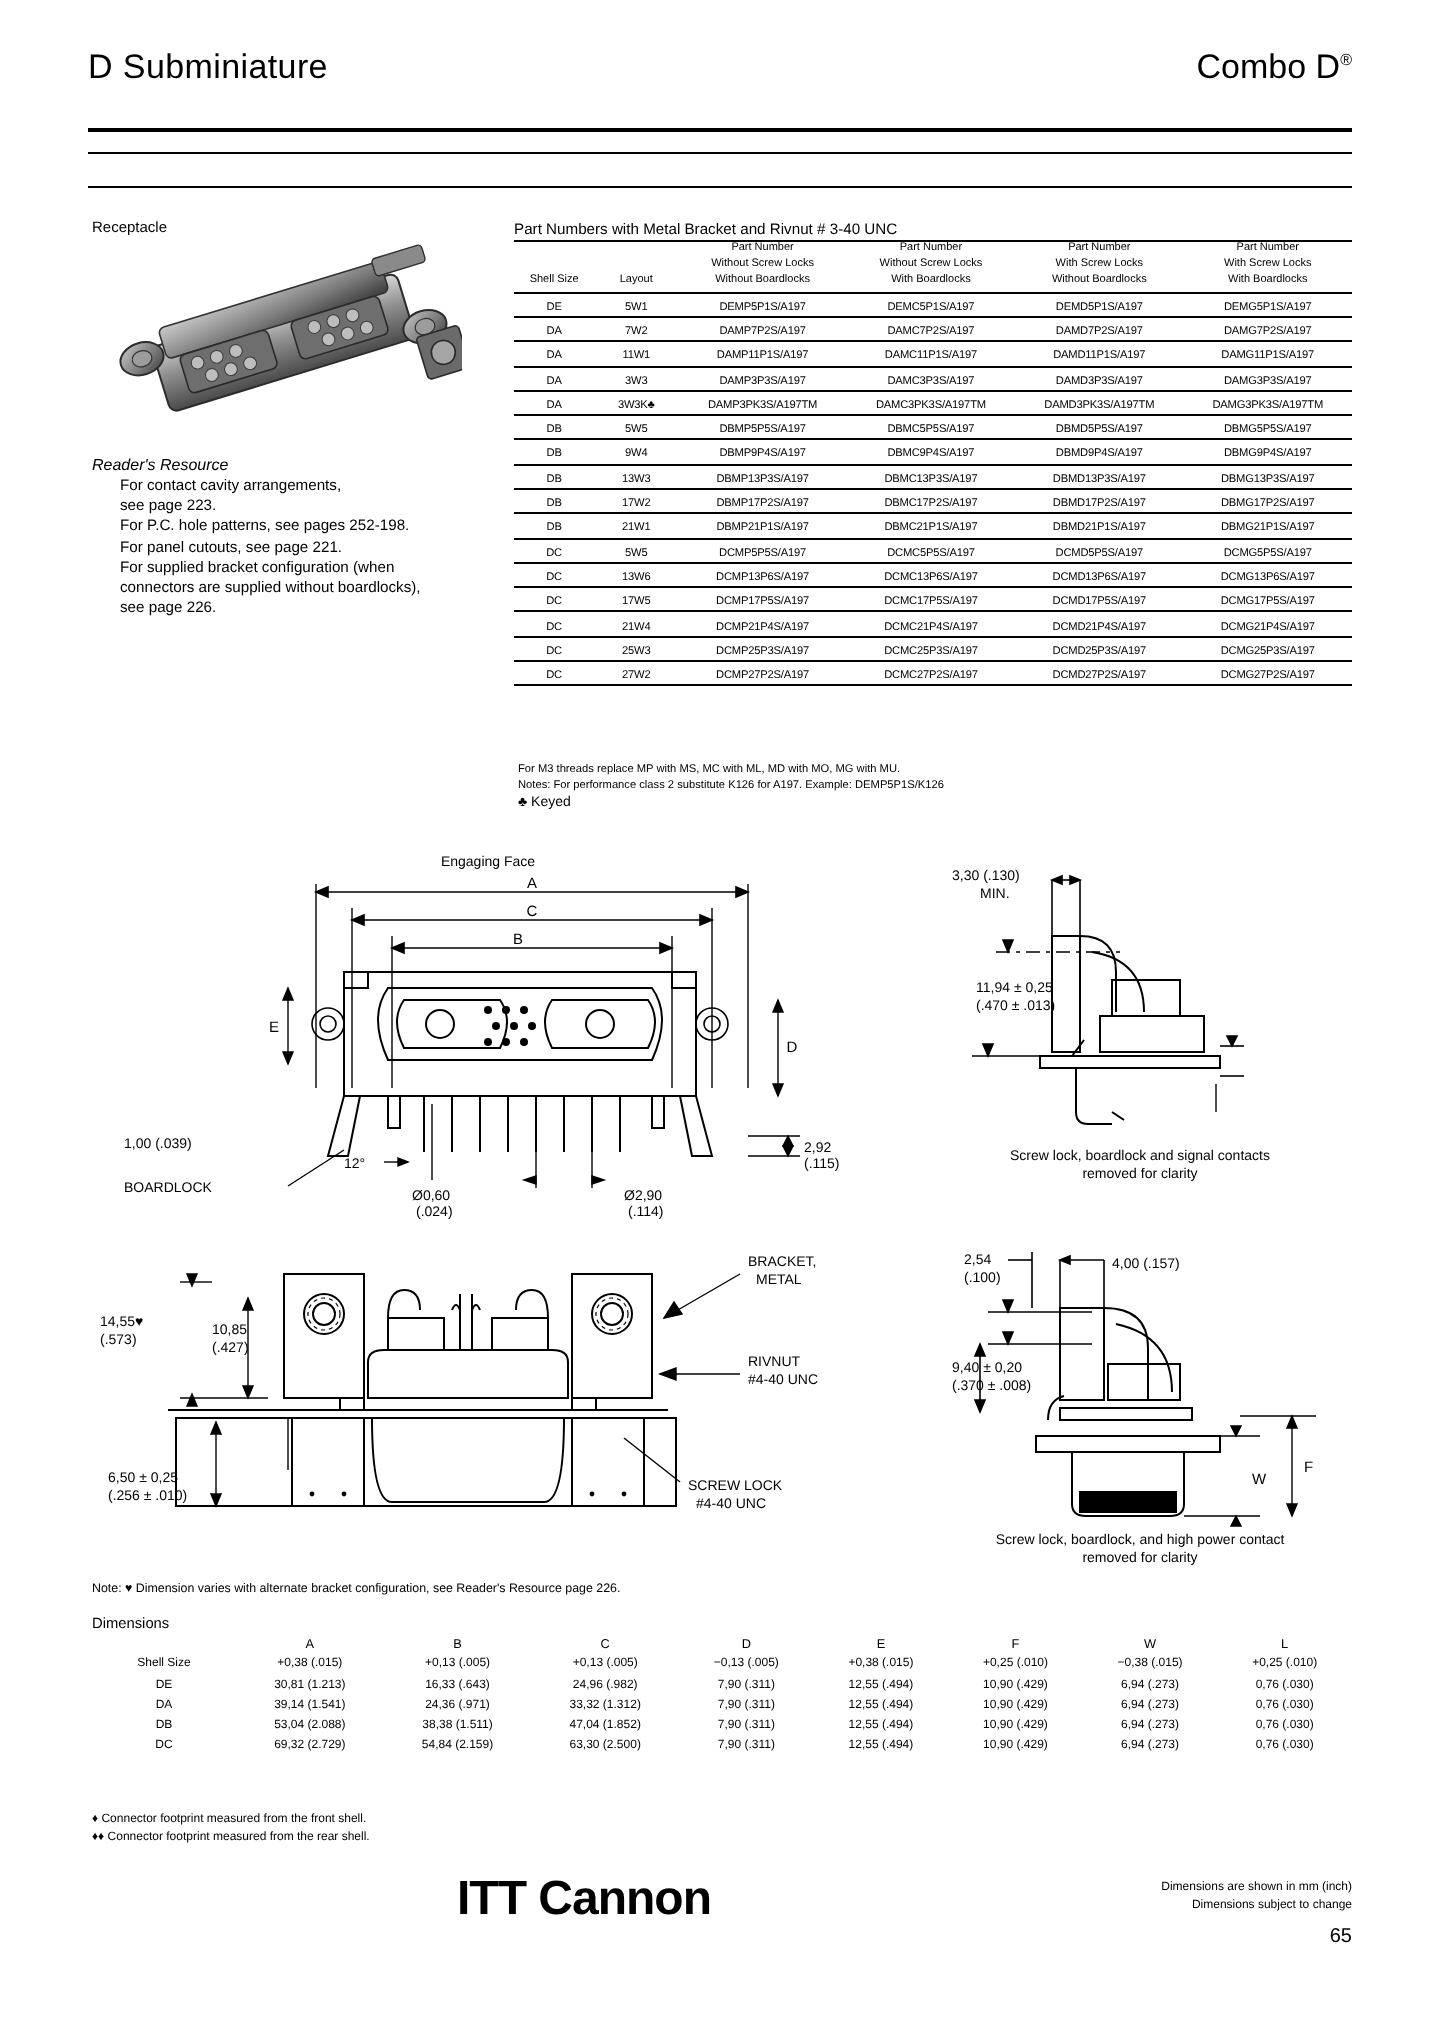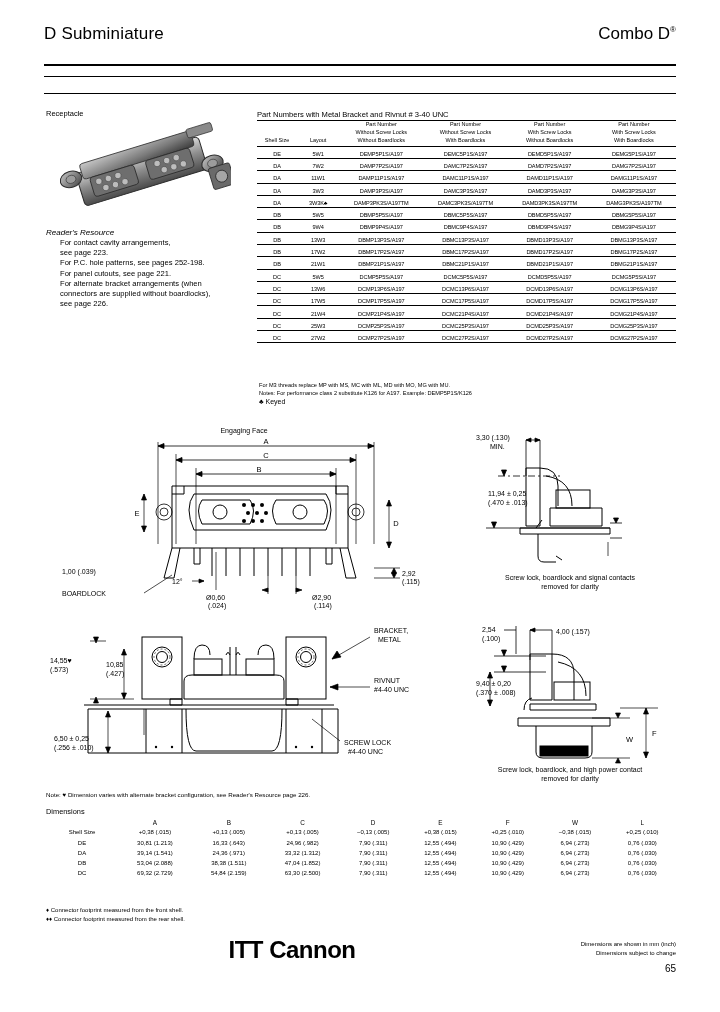--- a/index.html
+++ b/index.html
@@ -126,21 +126,21 @@
       </g>
     </svg>
   </div>
 
   <div class="rr-title">Reader's Resource</div>
   <div class="rr-lines">
     <div>For contact cavity arrangements,</div>
     <div>see page 223.</div>
     <div>For P.C. hole patterns, see pages 252-198.</div>
     <div>For panel cutouts, see page 221.</div>
-    <div>For alternate bracket arrangements (when</div>
+    <div>For supplied bracket configuration (when</div>
     <div>connectors are supplied without boardlocks),</div>
     <div>see page 226.</div>
   </div>
 
   <div class="pn-title">Part Numbers with Metal Bracket and Rivnut # 3-40 UNC</div>
   <div class="pn-wrap">
     <table class="pn">
       <thead>
         <tr>
           <td class="c-shell pn-top"></td>

